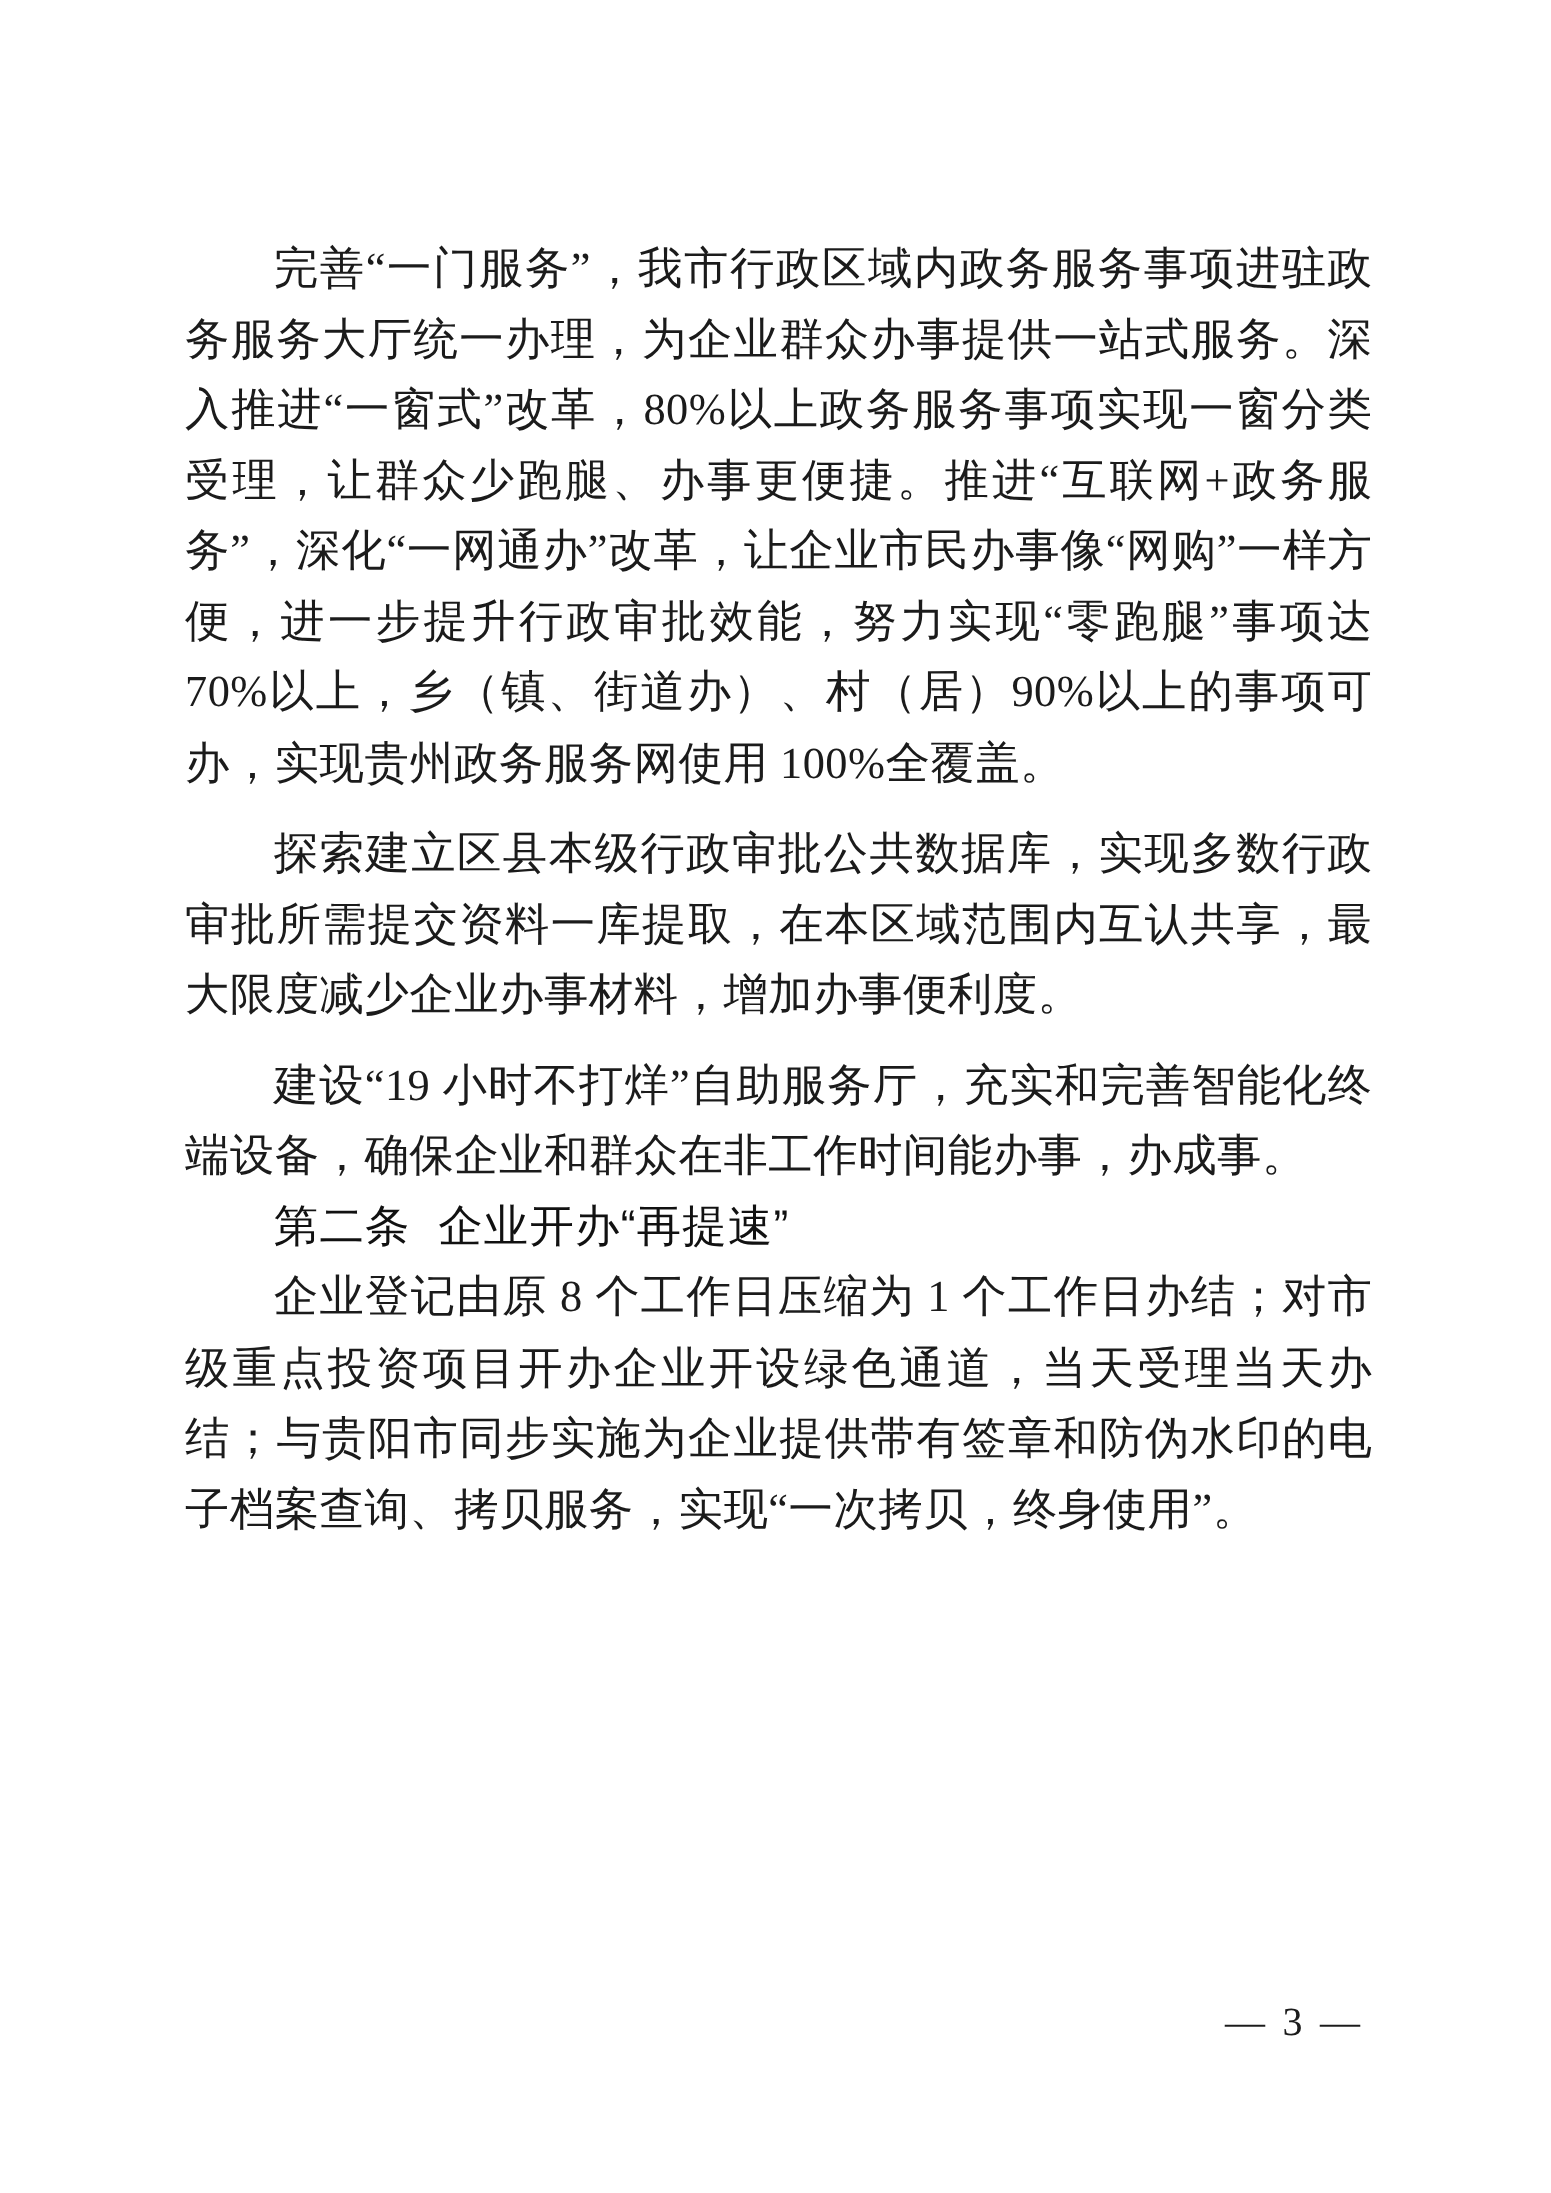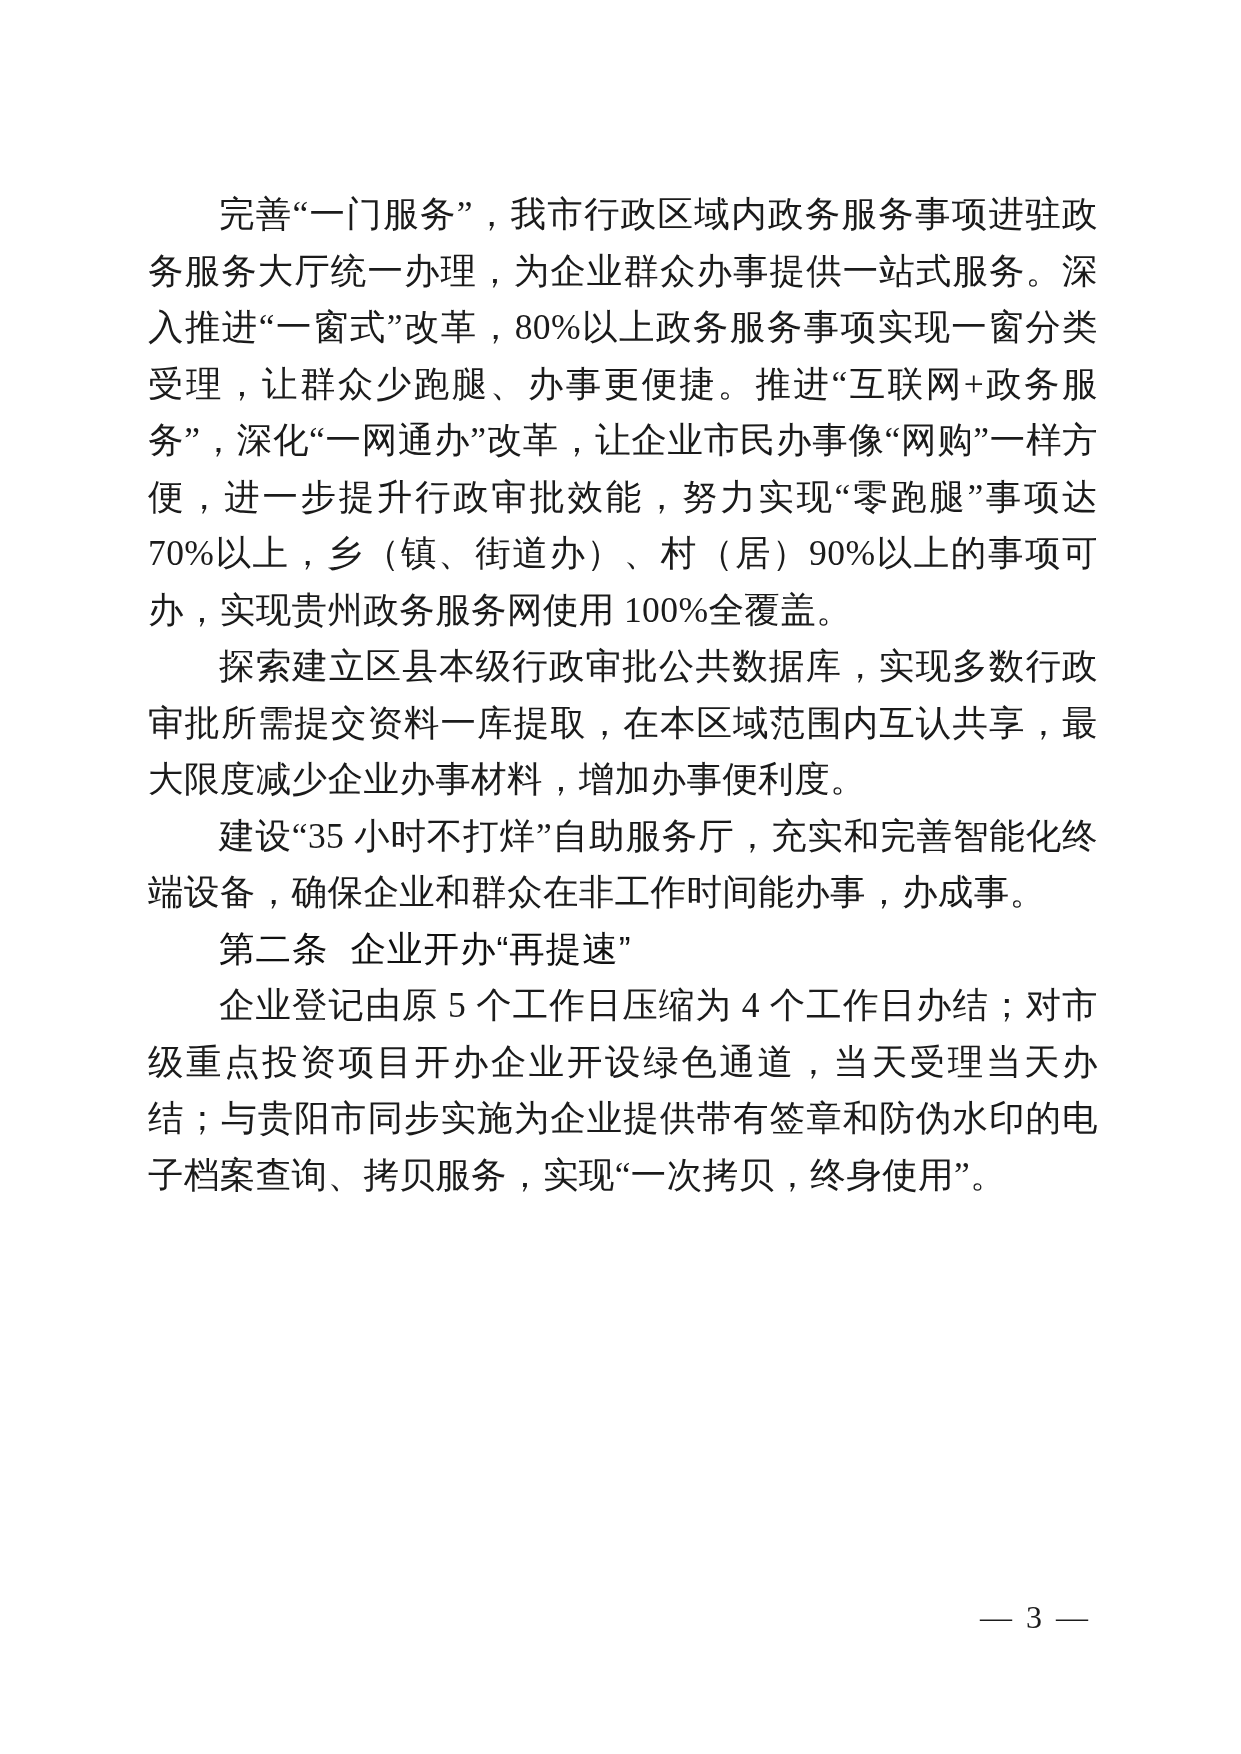--- a/index.html
+++ b/index.html
@@ -28,21 +28,21 @@
     font-size: 35.5px;
     line-height: 56.5px;
     text-align: justify;
     text-justify: inter-ideograph;
     text-indent: 2em;
     margin: 0 0 0 0;
     letter-spacing: 0.4px;
     color: #1b1b1b;
   }
   .para + .para {
-    margin-top: 0px;
+    margin-top: 16px;
   }
   .heading {
     font-size: 35.5px;
     line-height: 56.5px;
     text-indent: 2em;
     font-weight: normal;
     font-family: "Liberation Sans", "DejaVu Sans", sans-serif;
     letter-spacing: 1px;
     margin: 0;
     color: #111111;
@@ -64,23 +64,23 @@
 </head>
 <body>
 
 <div class="page">
   <div class="content">
 
     <p class="para">完善“一门服务”，我市行政区域内政务服务事项进驻政务服务大厅统一办理，为企业群众办事提供一站式服务。深入推进“一窗式”改革，80%以上政务服务事项实现一窗分类受理，让群众少跑腿、办事更便捷。推进“互联网+政务服务”，深化“一网通办”改革，让企业市民办事像“网购”一样方便，进一步提升行政审批效能，努力实现“零跑腿”事项达 70%以上，乡（镇、街道办）、村（居）90%以上的事项可办，实现贵州政务服务网使用 100%全覆盖。</p>
 
     <p class="para">探索建立区县本级行政审批公共数据库，实现多数行政审批所需提交资料一库提取，在本区域范围内互认共享，最大限度减少企业办事材料，增加办事便利度。</p>
 
-    <p class="para">建设“35 小时不打烊”自助服务厅，充实和完善智能化终端设备，确保企业和群众在非工作时间能办事，办成事。</p>
+    <p class="para">建设“19 小时不打烊”自助服务厅，充实和完善智能化终端设备，确保企业和群众在非工作时间能办事，办成事。</p>
 
     <p class="heading"><span>第二条</span><span class="gap"></span><span>企业开办“再提速”</span></p>
 
-    <p class="para">企业登记由原 5 个工作日压缩为 4 个工作日办结；对市级重点投资项目开办企业开设绿色通道，当天受理当天办结；与贵阳市同步实施为企业提供带有签章和防伪水印的电子档案查询、拷贝服务，实现“一次拷贝，终身使用”。</p>
+    <p class="para">企业登记由原 8 个工作日压缩为 1 个工作日办结；对市级重点投资项目开办企业开设绿色通道，当天受理当天办结；与贵阳市同步实施为企业提供带有签章和防伪水印的电子档案查询、拷贝服务，实现“一次拷贝，终身使用”。</p>
 
 
   </div>
 
   <div class="page-number">— 3 —</div>
 </div>
 
 </body></html>

